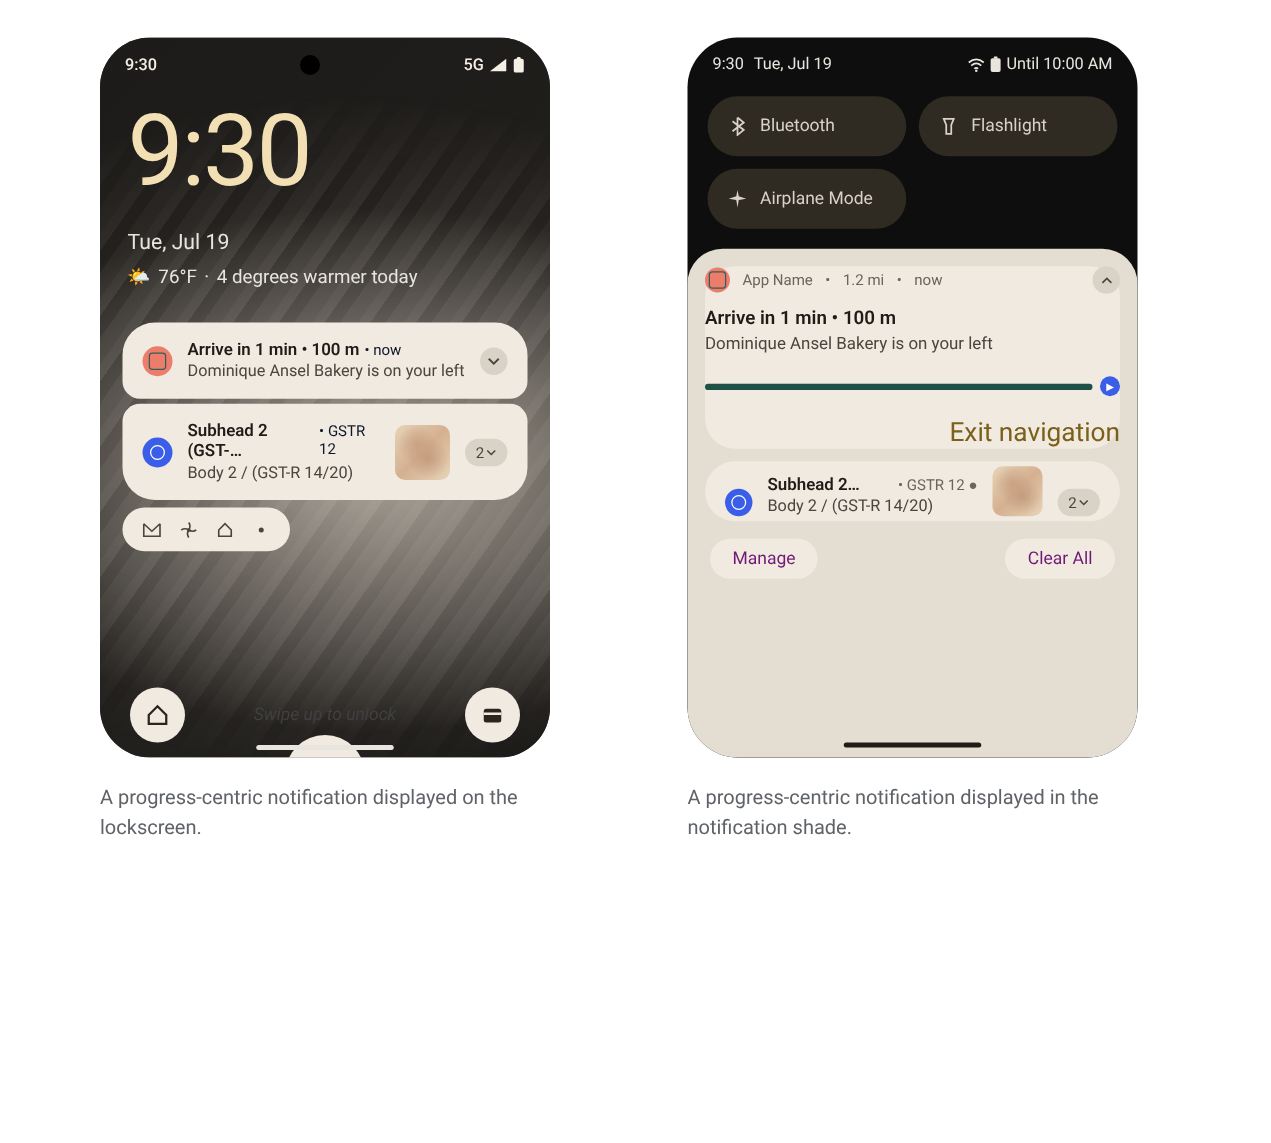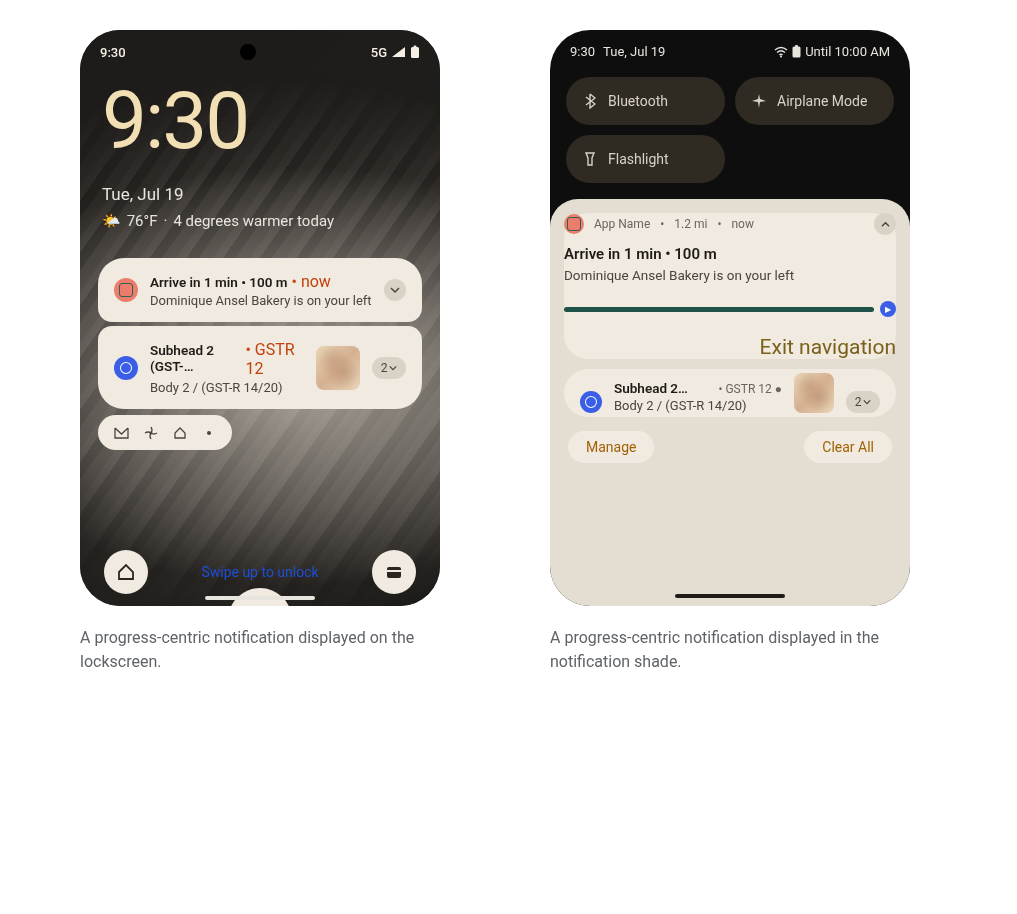--- a/index.html
+++ b/index.html
@@ -78,21 +78,21 @@
     width: 24px; height: 24px; border-radius: 50%;
     display: flex; align-items: center; justify-content: center;
     flex-shrink: 0;
   }
   .notif-icon.coral { background: #ec7d6b; }
   .notif-icon.coral::after { content:''; width:12px; height:12px; border:1.5px solid #2f5f5b; border-radius:3px; }
   .notif-icon.blue { background: #3a5ee8; }
   .notif-icon.blue::after { content:''; width:10px; height:10px; border:1.5px solid #fff; border-radius:50%; transform: rotate(45deg); }
   .notif-body { flex: 1; min-width: 0; }
   .notif-title { font-size: 13.5px; font-weight: 600; display:flex; align-items:baseline; gap:4px; }
-  .notif-title .time { font-weight: 400; color: #c2410c; font-size: 16px; }
+  .notif-title .time { font-weight: 400; color: #0f172a; font-size: 12px; }
   .notif-sub { font-size: 13px; color: #4a453d; margin-top: 2px; }
   .notif-chevron {
     width: 22px; height: 22px; background:#d9d2c7; border-radius:50%;
     display:flex; align-items:center; justify-content:center; font-size:11px; color:#4a453d;
   }
   .notif-thumb {
     width: 44px; height: 44px; border-radius: 8px;
     background: linear-gradient(135deg, #e8d4b8 0%, #d4b090 50%, #e8d4b8 100%);
     flex-shrink: 0; position: relative; overflow: hidden;
   }
@@ -116,21 +116,22 @@
   .fp-circle {
     position:absolute; left:50%; top: 558px; transform: translateX(-50%);
     width: 64px; height:64px; border-radius:50%; background:#f0eae1;
     display:flex; align-items:center; justify-content:center; color:#2a261f;
   }
 
   .ls-bottom {
     position:absolute; bottom: 0; left:0; right:0;
     padding: 14px 24px 12px;
     display:flex; align-items:center; justify-content:space-between;
-    color:#1d4ed8;
+    color:#404040;
+    font-style:italic;
   }
   .corner-btn {
     width: 44px; height:44px; border-radius:50%; background:#f0eae1;
     display:flex; align-items:center; justify-content:center; color:#2a261f;
   }
   .ls-bottom .hint { font-size: 14px; }
   .nav-bar { position:absolute; bottom:6px; left:50%; transform:translateX(-50%); width: 110px; height:4px; border-radius:3px; background:#e8e4de; }
 
   
   .shade-phone { background: #0e0e0e; }
@@ -183,21 +184,21 @@
   }
   .shade-notif2 .meta { flex:1; min-width:0; }
   .shade-notif2 .row1 { display:flex; align-items:baseline; gap:6px; font-size:13.5px; }
   .shade-notif2 .row1 .t { font-weight:600; }
   .shade-notif2 .row1 .g { color:#6b655c; font-size:12px; margin-left:auto; }
   .shade-notif2 .row2 { font-size:13px; color:#4a453d; margin-top:2px; }
 
   .shade-actions { display:flex; justify-content:space-between; margin-top:4px; padding: 0 4px; }
   .pill-btn {
     background:#f0eae1; border-radius:20px; padding: 8px 18px;
-    font-size:14px; color:#a16207;
+    font-size:14px; color:#701a75;
   }
 
   .shade-nav { position:absolute; bottom:8px; left:50%; transform:translateX(-50%); width:110px; height:4px; background:#1f1b16; border-radius:3px; }
 
   
   svg { display:block; }
 </style>
 </head>
 <body>
 
@@ -343,33 +344,33 @@
           <div class="qs-tile">
             <span class="qs-icon">
                 <svg width="12" height="16" viewBox="0 0 12 16">
                   <path d="M6 1 L6 15 L11 11 L2 4 M6 1 L11 5 L2 12" stroke="#d8d2c7" stroke-width="1.4" fill="none"></path>
                 </svg>
               </span>
             <span>Bluetooth</span>
           </div>
           <div class="qs-tile">
             <span class="qs-icon">
+                <svg width="12" height="16" viewBox="0 0 12 16">
+                  <path d="M2 2 L10 2 L8 7 L8 14 L4 14 L4 7 Z" stroke="#d8d2c7" stroke-width="1.4" fill="none"></path>
+                </svg>
+              </span>
+            <span>Flashlight</span>
+          </div>
+          <div class="qs-tile">
+            <span class="qs-icon">
                 <svg width="16" height="16" viewBox="0 0 16 16">
                   <path d="M8 1 L9 6 L15 8 L9 9 L8 15 L7 9 L1 8 L7 6 Z" fill="#d8d2c7"></path>
                 </svg>
               </span>
             <span>Airplane Mode</span>
-          </div>
-          <div class="qs-tile">
-            <span class="qs-icon">
-                <svg width="12" height="16" viewBox="0 0 12 16">
-                  <path d="M2 2 L10 2 L8 7 L8 14 L4 14 L4 7 Z" stroke="#d8d2c7" stroke-width="1.4" fill="none"></path>
-                </svg>
-              </span>
-            <span>Flashlight</span>
           </div>
         </div>
       </div>
 
       <div class="shade-panel">
         <div class="shade-notif">
           <div class="shade-notif-header">
             <div class="notif-icon coral" style="width:20px;height:20px;"></div>
             <span>App Name</span>
             <span>•</span>

